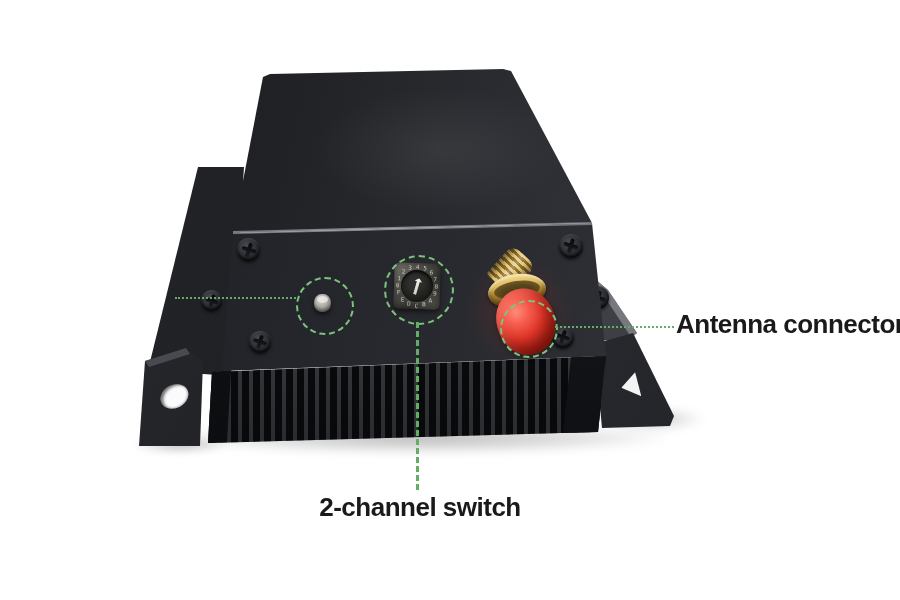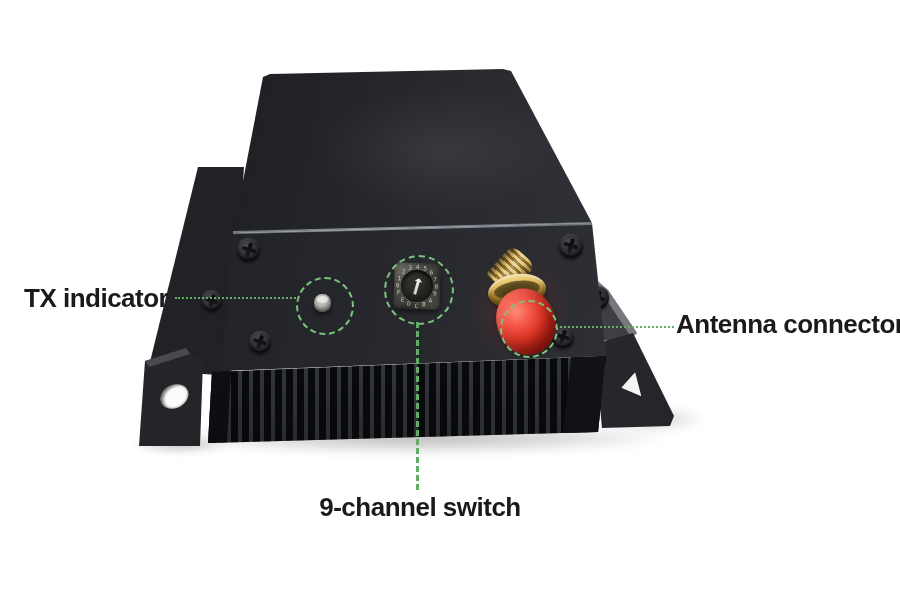--- a/index.html
+++ b/index.html
@@ -137,17 +137,16 @@
               box-shadow:inset -5px -9px 14px rgba(70,0,0,.5), inset 4px 6px 9px rgba(255,170,150,.3), 0 3px 6px rgba(0,0,0,.35);"></div>
 
   <div class="dash-circle" style="left:296px;top:277px;width:54px;height:54px;"></div>
   <div class="dash-circle" style="left:384px;top:255px;width:66px;height:66px;"></div>
   <div class="dash-circle" style="left:500px;top:300px;width:54px;height:54px;"></div>
 
   <div class="leader-h" style="left:175px;top:297px;width:121px;"></div>
   <div class="leader-h" style="left:555px;top:326px;width:119px;"></div>
   <div class="leader-v" style="left:416px;top:322px;height:168px;"></div>
 
-  <div class="label" style="left:24px;top:283px;">TX indicator</div>
   <div class="label" style="left:676px;top:309px;">Antenna connector</div>
-  <div class="label" style="left:310px;top:492px;width:220px;text-align:center;">9-channel switch</div>
+  <div class="label" style="left:310px;top:492px;width:220px;text-align:center;">2-channel switch</div>
 
 </div>
 
 </body></html>

